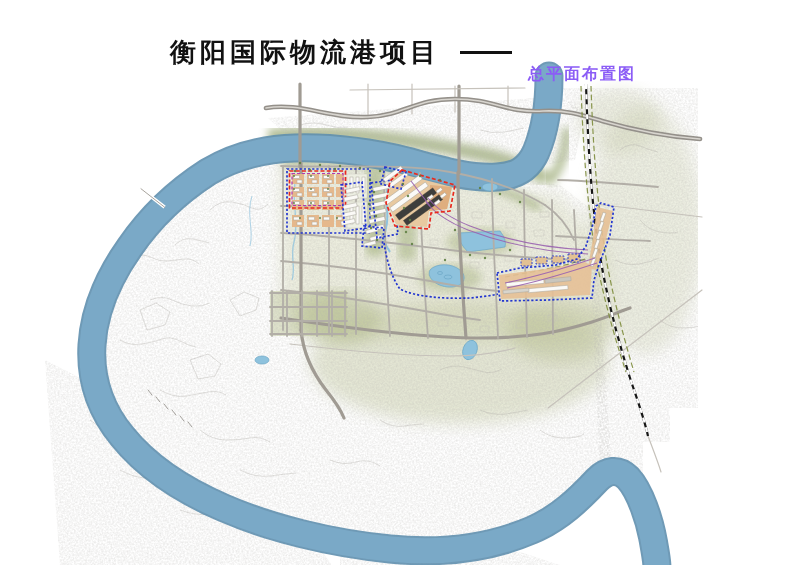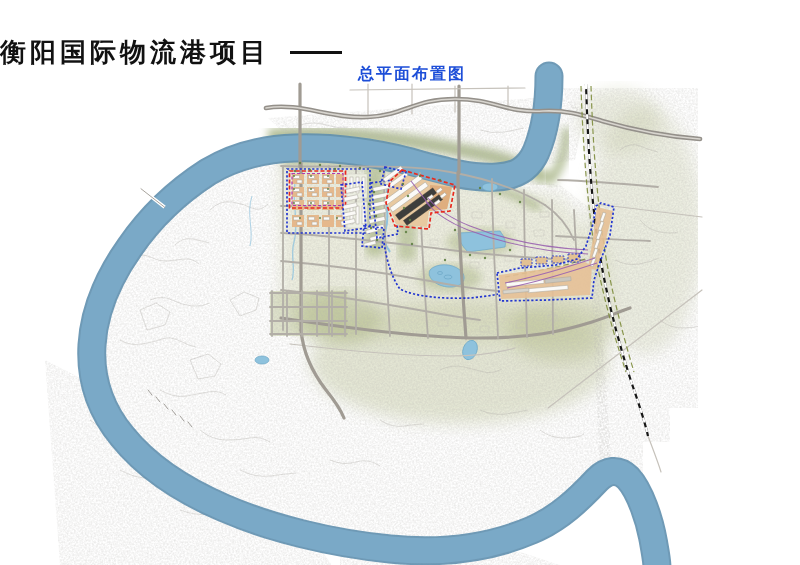--- a/index.html
+++ b/index.html
@@ -1,23 +1,23 @@
 <!DOCTYPE html>
 <html><head>
 <meta charset="utf-8">
 <style>
   html,body{margin:0;padding:0;background:#ffffff;}
   body{width:800px;height:565px;position:relative;overflow:hidden;
        font-family:"Liberation Sans","DejaVu Sans",sans-serif;}
   .page{position:absolute;inset:0;}
   .header{position:absolute;top:30px;left:0;width:636px;height:44px;
-          display:flex;align-items:center;justify-content:flex-start;z-index:5;}
+          display:flex;align-items:center;justify-content:flex-end;z-index:5;}
   .title{font-size:26px;font-weight:bold;color:#111;letter-spacing:4px;white-space:nowrap;}
   .dash{width:52px;height:3px;background:#111;margin:0 16px 0 20px;}
-  .subtitle{font-size:16px;font-weight:bold;color:#1d4ed8;letter-spacing:2px;white-space:nowrap;margin-top:44px;}
+  .subtitle{font-size:16px;font-weight:bold;color:#8b5cf6;letter-spacing:2px;white-space:nowrap;margin-top:44px;}
   svg{position:absolute;top:0;left:0;}
   .rd{stroke:#b2aea7;fill:none;stroke-linecap:round;stroke-width:1.8;}
   .rdm{stroke:#a09b93;fill:none;stroke-linecap:round;stroke-width:3.2;}
   .rdf{stroke:#c6c2bb;fill:none;stroke-linecap:round;stroke-width:1.2;}
   .sq{stroke:#b5b2ac;fill:none;opacity:.5;stroke-width:.8;}
   .blk{stroke:#c3c0ba;fill:none;stroke-width:.5;opacity:.8;}
   .bar{fill:#fbfaf7;stroke:#aaa69c;stroke-width:.5;}
   .bard{fill:#3e3e3c;stroke:#2c2c2a;stroke-width:.4;}
   .dashred{fill:none;stroke:#e82a1f;stroke-width:1.7;stroke-dasharray:4 2.2;}
   .dashblue{fill:none;stroke:#2336cf;stroke-width:1.7;stroke-dasharray:2.2 2;}

